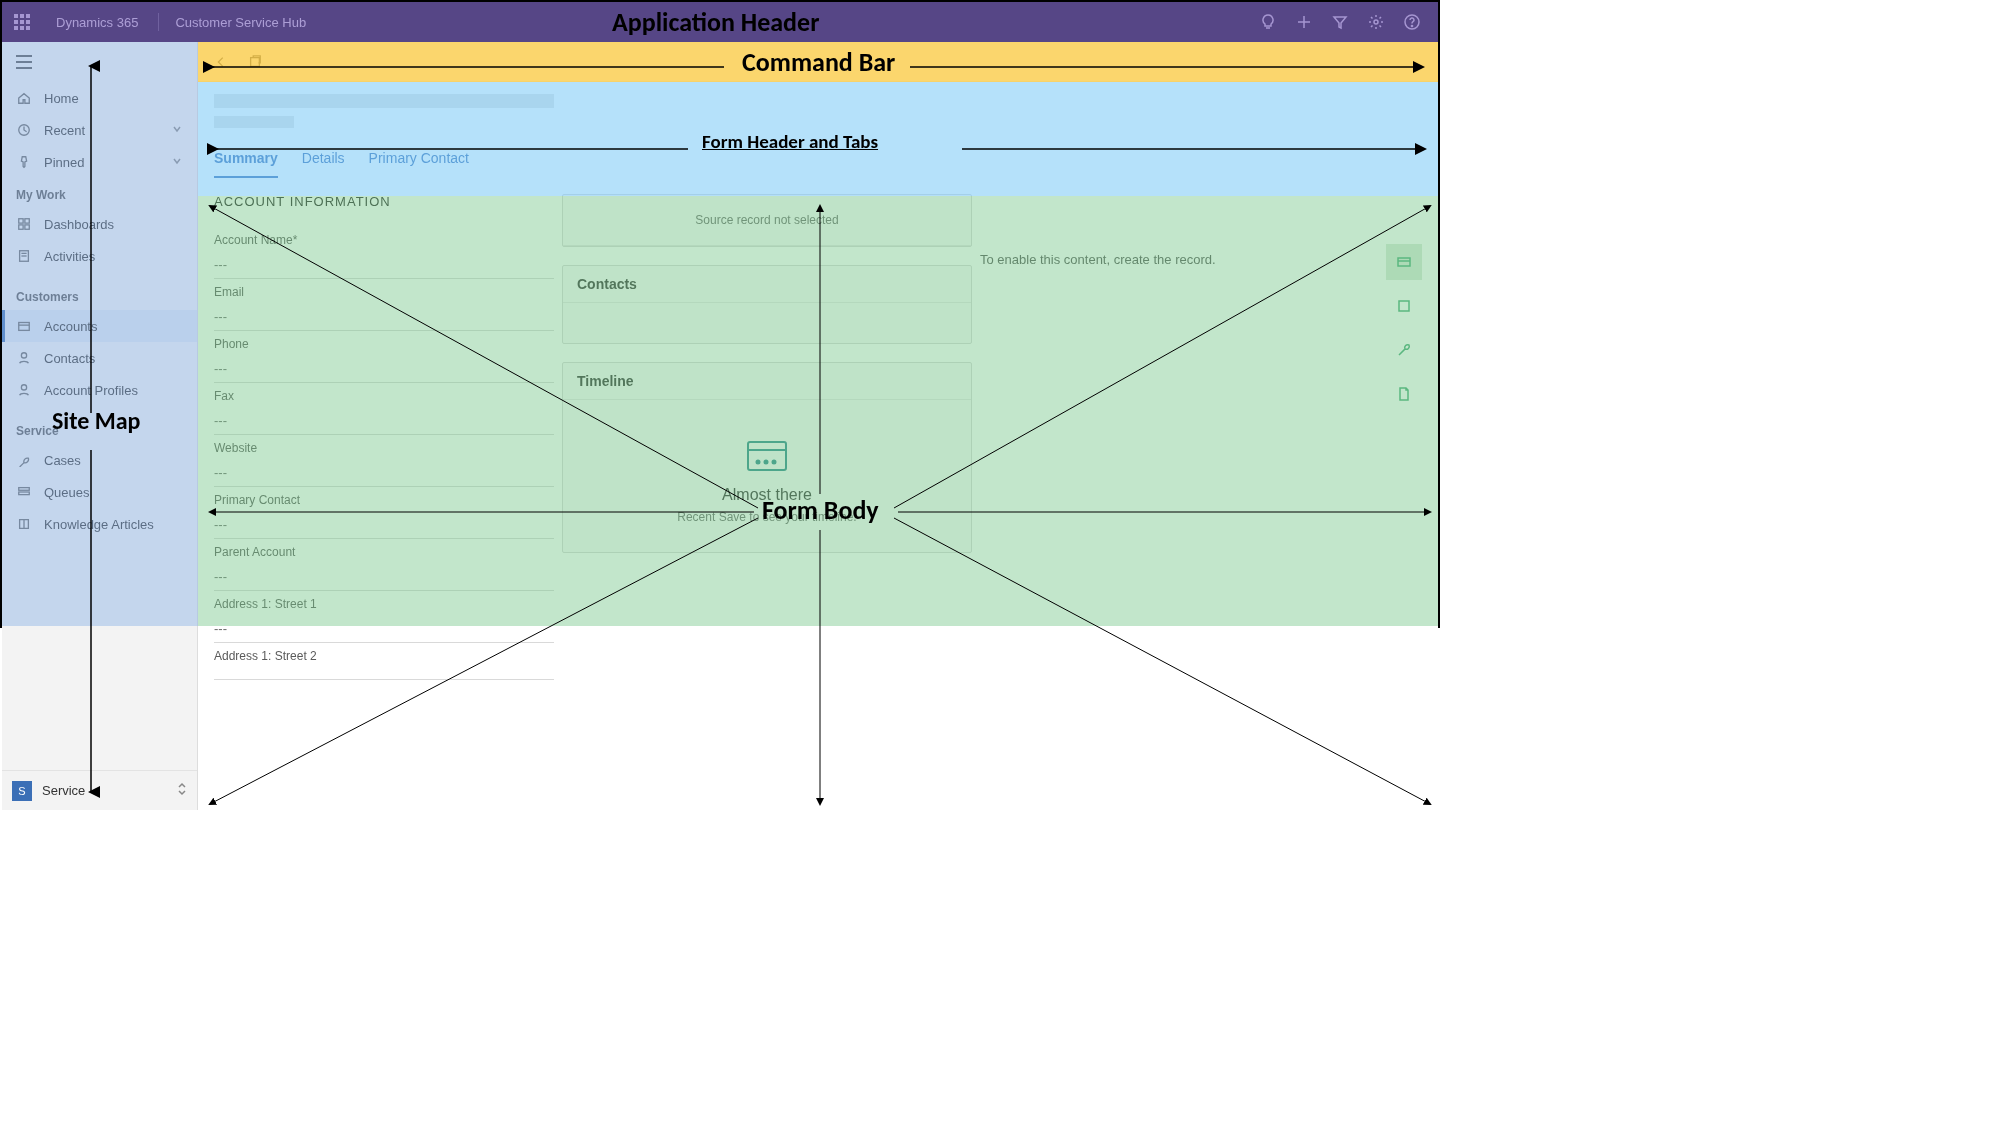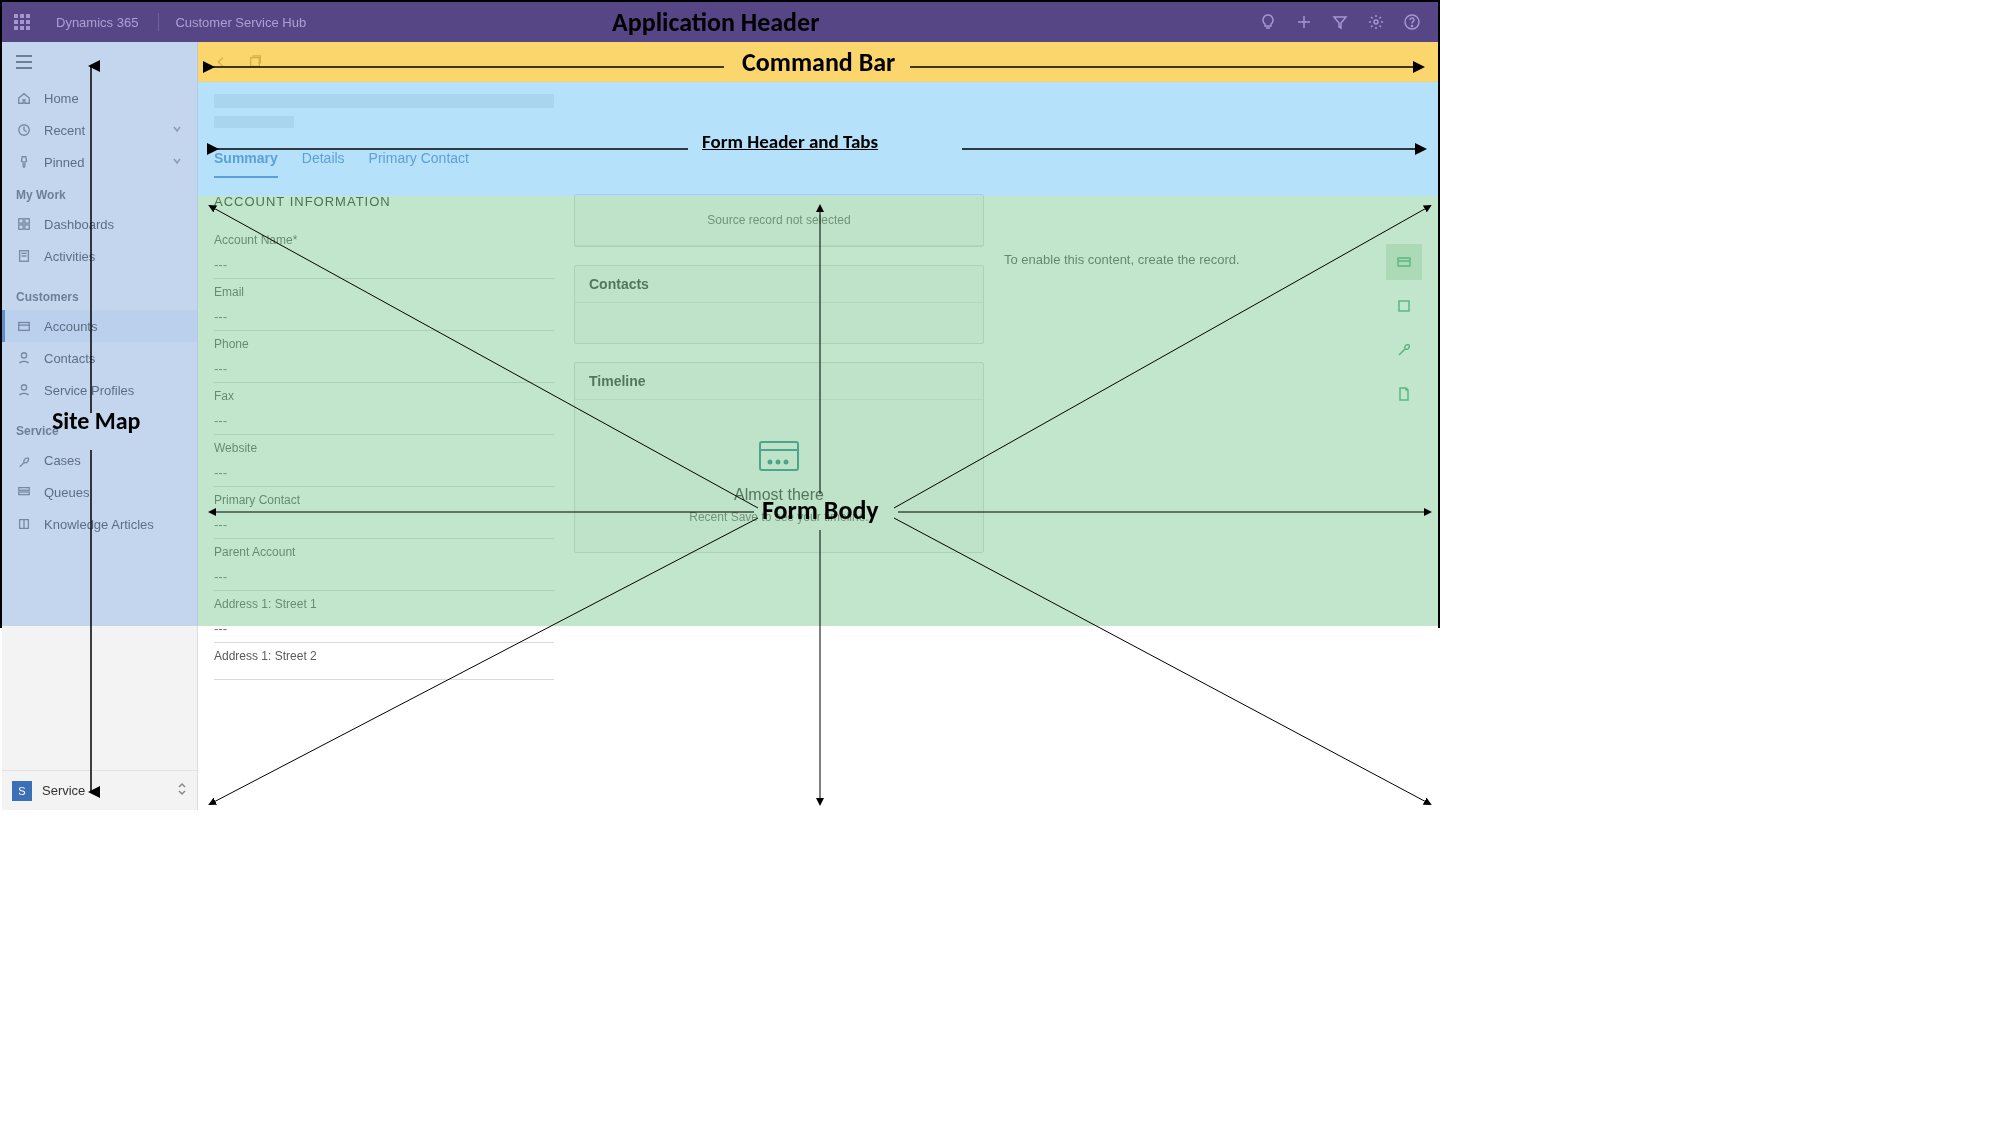--- a/index.html
+++ b/index.html
@@ -81,21 +81,21 @@
   .form-header {
     background:#fff; padding: 12px 16px 0 16px;
   }
   .fh-title { width:340px; height:14px; background:#e4e4e4; margin-bottom:8px; }
   .fh-sub  { width: 80px; height:12px; background:#e4e4e4; margin-bottom:18px; }
   .tabs { display:flex; gap:24px; font-size:14px; color:#3b6fb6; }
   .tabs .tab { padding: 4px 0 10px; cursor:pointer; }
   .tabs .tab.active { font-weight:600; border-bottom:2px solid #3b6fb6; }
 
   .form-body {
-    flex:1; display:flex; gap:20px; padding:16px; overflow:hidden;
+    flex:1; display:flex; gap:8px; padding:16px; overflow:hidden;
     background:#fff;
   }
   .col { display:flex; flex-direction:column; gap:18px; }
   .col-left   { width: 340px; }
   .col-mid    { width: 410px; }
   .col-right  { flex:1; position:relative; }
 
   .section-title { font-size:13px; letter-spacing:1px; color:#3a6;  color:#2a6d3a; font-weight:400; }
   .section-title.dark { color:#2a2a2a; }
   .field { padding: 6px 0; border-bottom:1px solid #d9d9d9; }
@@ -277,21 +277,21 @@
             </span>
             <span>Contacts</span>
           </div>
           <div class="sm-item">
             <span class="sm-icon">
               <svg viewBox="0 0 16 16">
                 <circle cx="8" cy="5" r="3"></circle>
                 <path d="M3 14c1-3 9-3 10 0"></path>
               </svg>
             </span>
-            <span>Service Profiles</span>
+            <span>Account Profiles</span>
           </div>
           <div style="height: 8px;"></div>
           <div class="sm-group-title">Service</div>
           <div class="sm-item">
             <span class="sm-icon">
               <svg viewBox="0 0 16 16">
                 <path d="M13 6a4 4 0 0 1-5 5L3 16l5-5a4 4 0 0 1 5-5z"></path>
               </svg>
             </span>
             <span>Cases</span>

